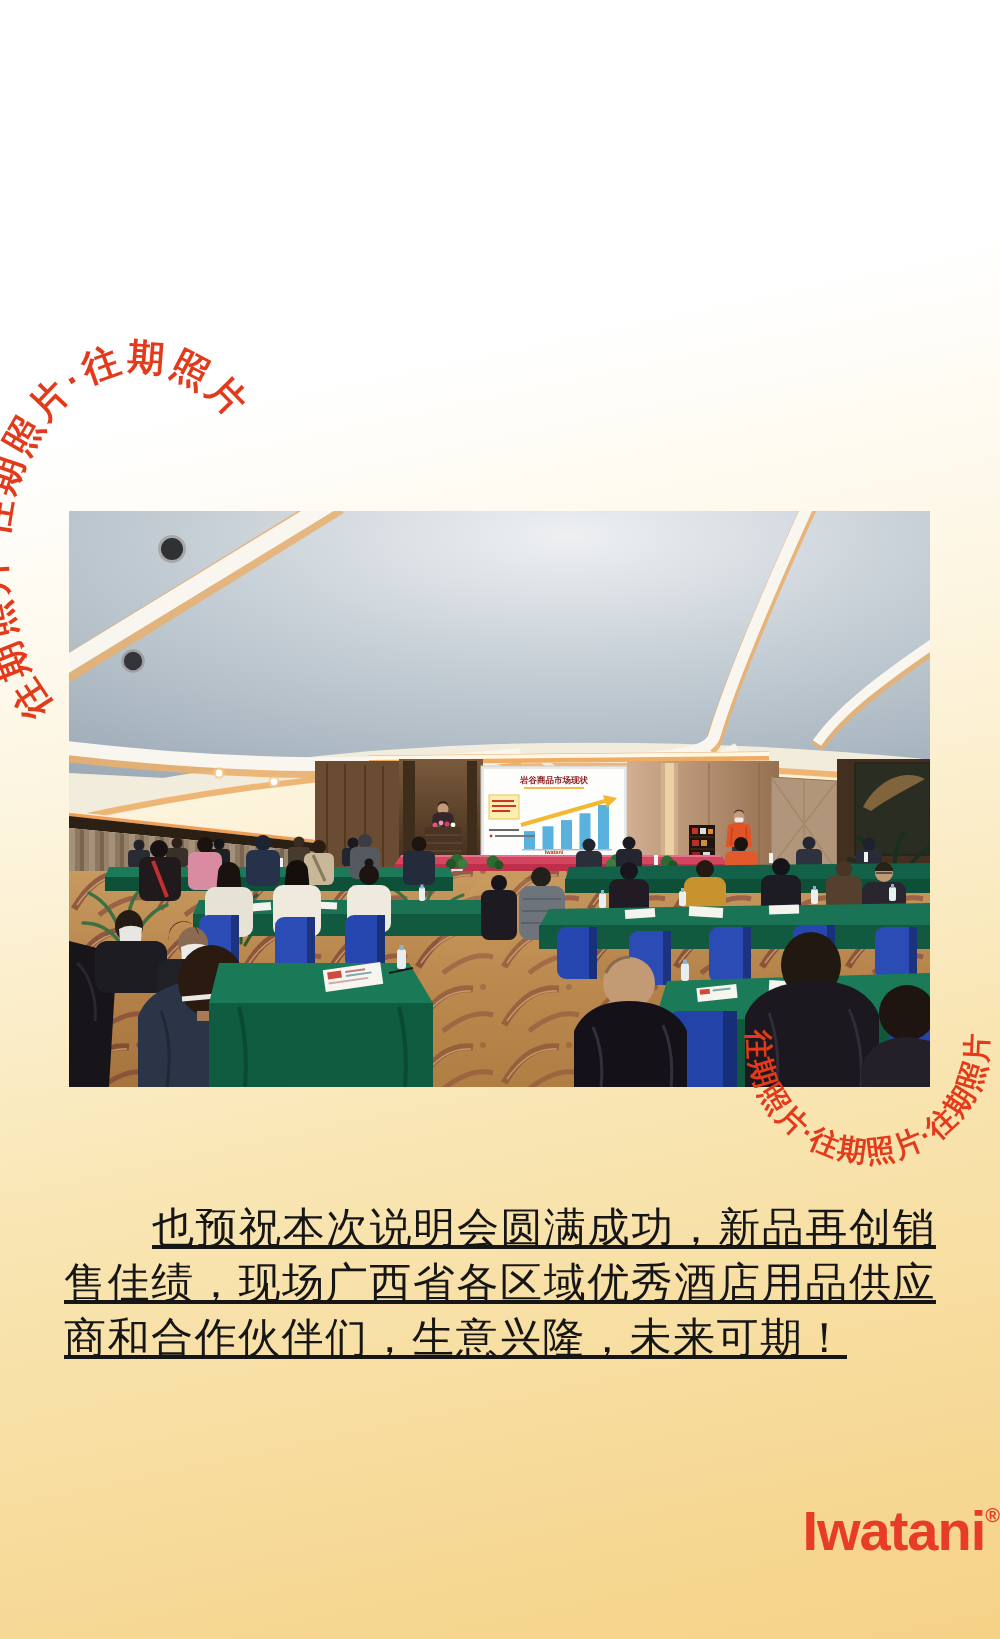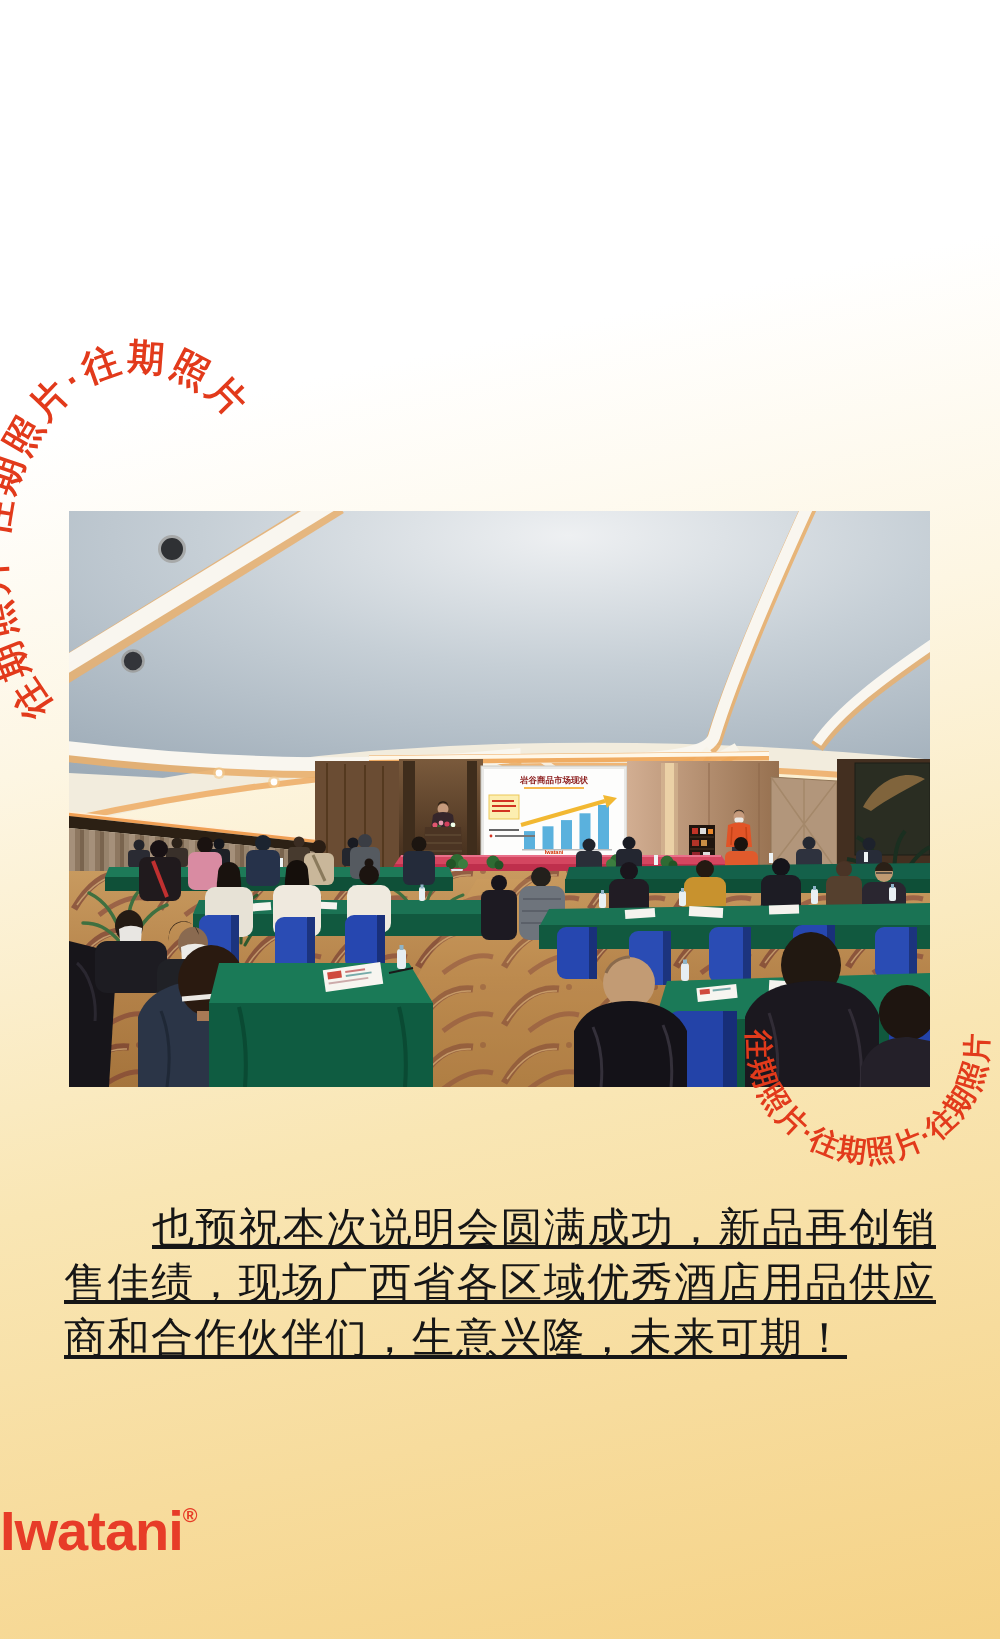--- a/index.html
+++ b/index.html
@@ -11,21 +11,21 @@
   .para{
     position:absolute;left:64px;width:872px;margin:0;
     font-size:42px;line-height:55px;letter-spacing:1.5px;
     color:#161616;text-align:justify;text-justify:inter-ideograph;
     text-indent:88px;font-weight:500;
   }
   #p1{top:36px;}
   #p2{top:1200px;text-decoration:underline;}
   .photo{position:absolute;left:69px;top:511px;width:861px;height:576px;display:block;}
   .logo{
-    position:absolute;left:0;right:0;top:1498px;text-align:left;
+    position:absolute;left:0;right:0;top:1498px;text-align:right;
     color:#e73c28;font-weight:800;font-size:56px;letter-spacing:-1px;
   }
   .logo sup{font-size:20px;font-weight:700;vertical-align:28px;letter-spacing:0;}
   .wm{position:absolute;left:0;top:0;width:1000px;height:1639px;pointer-events:none;}
   .wm text{font-weight:bold;}
 </style>
 </head>
 <body>
 
 <div class="page">

